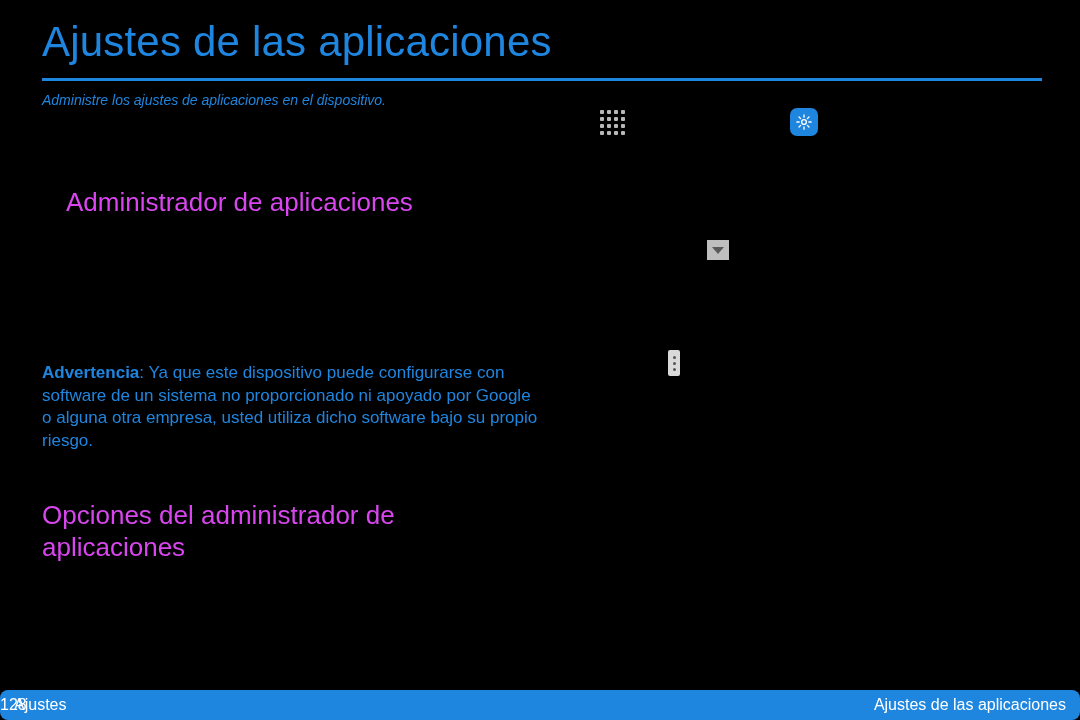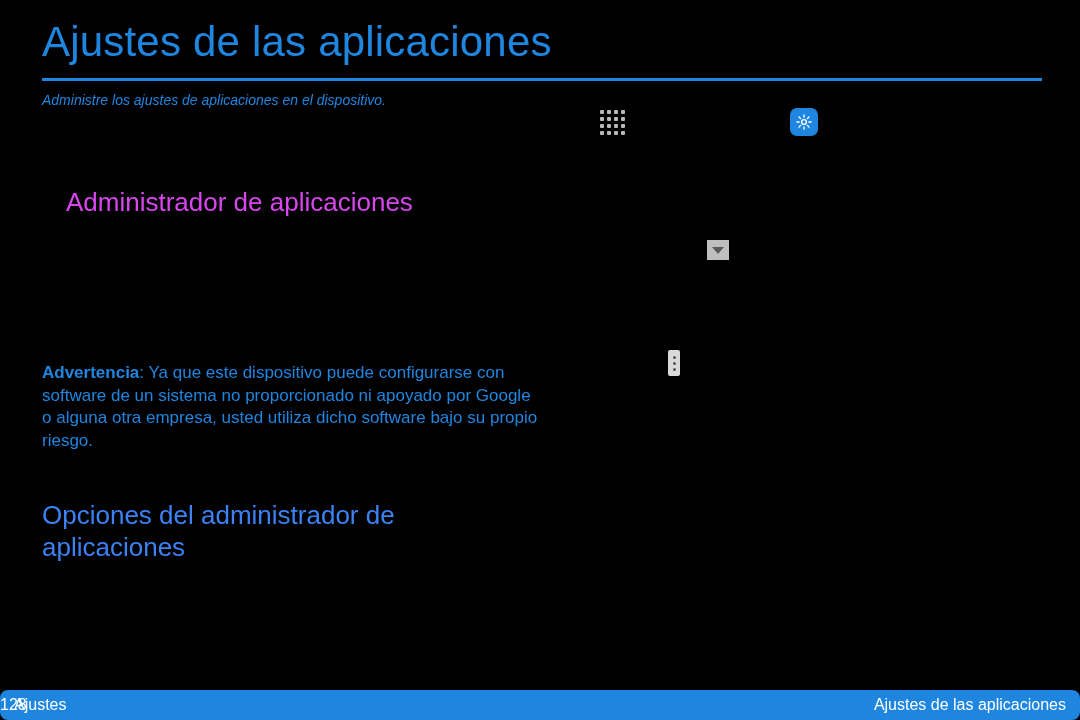--- a/index.html
+++ b/index.html
@@ -73,21 +73,21 @@
     color: #1f86e0;
   }
   .warning .lead { font-weight: 700; margin-top: 25px; }
   .h2b {
     position: absolute;
     left: 42px;
     top: 500px;
     width: 500px;
     font-size: 26px;
     line-height: 1.22;
-    color: #3b82f6;
+    color: #d946ef;
     font-weight: 400;
   }
   .body-b {
     position: absolute;
     left: 42px;
     top: 576px;
     width: 500px;
     font-size: 17px;
     line-height: 1.35;
     color: #000;

